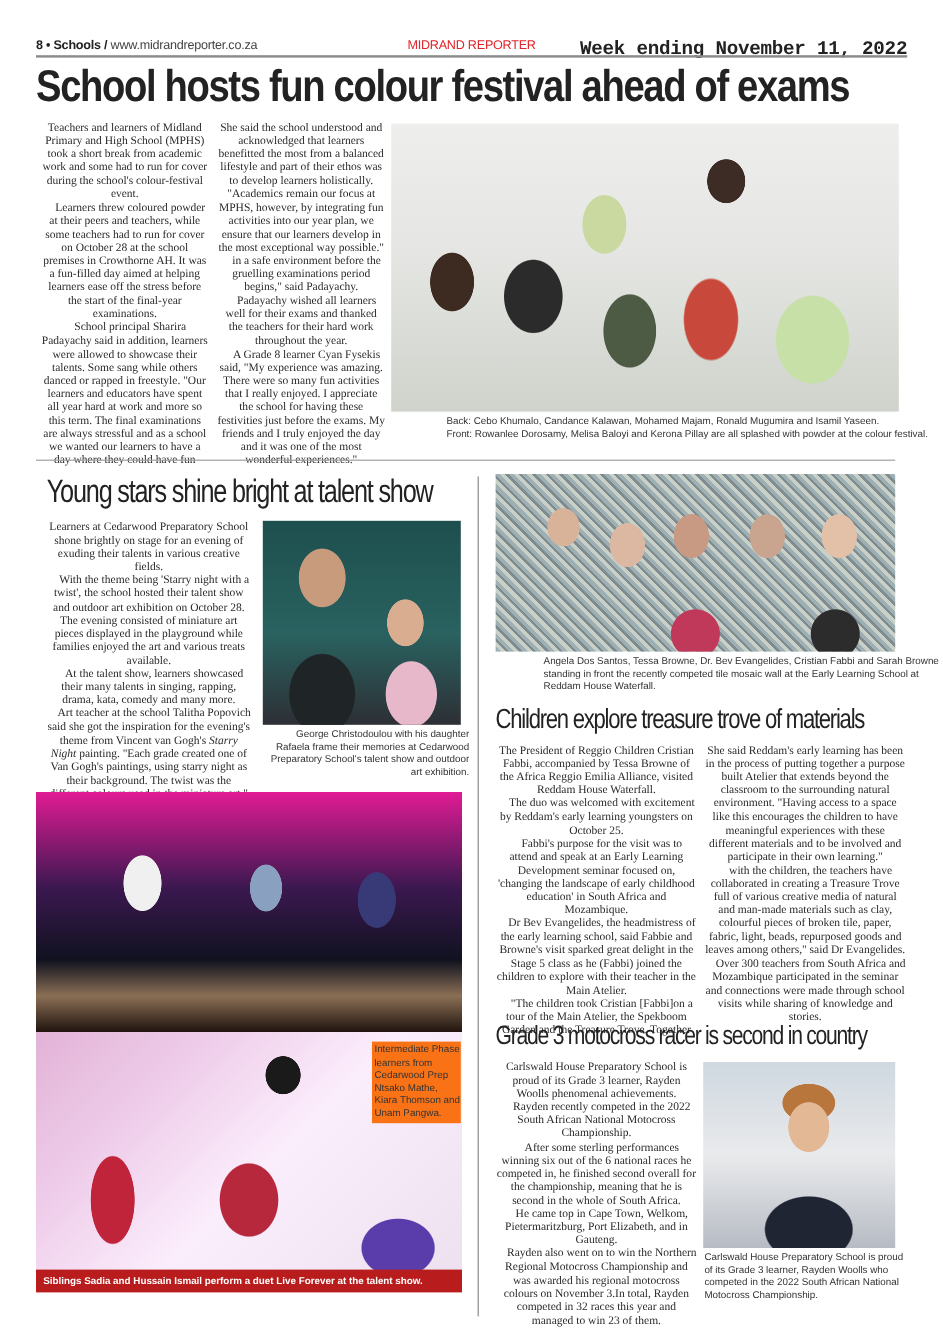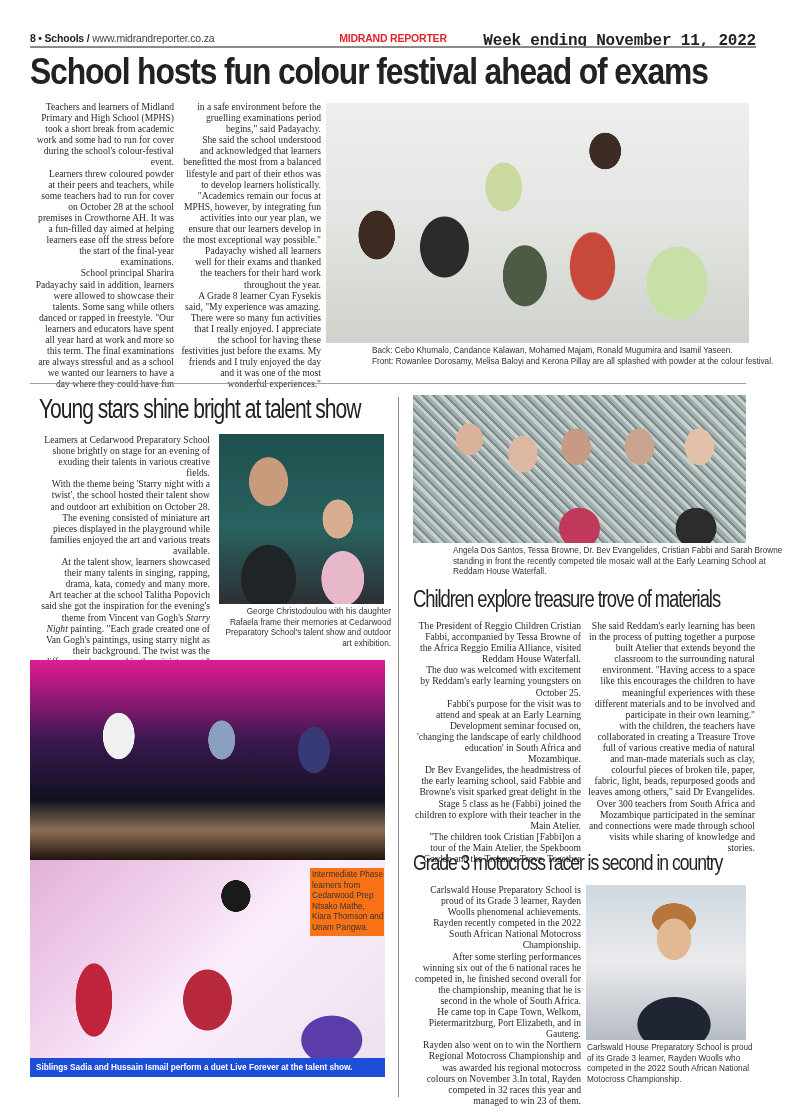--- a/index.html
+++ b/index.html
@@ -4,28 +4,28 @@
 <style>
   * { box-sizing: border-box; margin: 0; padding: 0; }
   html, body { width: 786px; height: 1113px; background: #ffffff; overflow: hidden; }
   body { position: relative; font-family: "Liberation Serif", serif; color: #1e1e1e; }
 
   .abs { position: absolute; }
 
   
   .folio { top: 32px; left: 30px; font-family: "Liberation Sans", sans-serif; font-size: 10.5px; font-weight: bold; color: #222; letter-spacing: -0.2px; }
   .folio .url { font-weight: normal; color: #444; text-align: right; }
-  .masthead { top: 32px; left: 0; width: 786px; text-align: center; font-family: "Liberation Sans", sans-serif; font-size: 10.5px; font-weight: bold; color: #e0242a; letter-spacing: -0.2px; }
+  .masthead { top: 32px; left: 0; width: 786px; text-align: center; font-family: "Liberation Sans", sans-serif; font-size: 10.5px; font-weight: normal; color: #e0242a; letter-spacing: -0.2px; }
   .dateline { top: 32px; right: 30px; font-family: Liberation Mono, monospace; font-size: 16px; font-weight: bold; color: #222; letter-spacing: -0.2px; }
   .rule-top { top: 46px; left: 30px; width: 726px; height: 2px; background: #8a8a8a; }
 
   .headline { font-family: "Liberation Sans", sans-serif; color: #222; letter-spacing: -1.3px; transform-origin: left top; white-space: nowrap; }
   .h-main { top: 51px; left: 30px; font-size: 37px; font-weight: bold; transform: scaleX(0.86); }
 
-  .body-col { font-size: 9.6px; line-height: 11.1px; text-align: right; color: #2a2a2a; }
+  .body-col { font-size: 9.6px; line-height: 11.1px; text-align: center; color: #2a2a2a; }
   .body-col p { text-indent: 0; }
   .body-col p + p { text-indent: 9px; }
   .body-col em { font-style: italic; }
 
   .caption { font-family: "Liberation Sans", sans-serif; font-size: 8.2px; line-height: 10.6px; color: #333; }
 
   
   .photo { overflow: hidden; }
   .photo-colour { top: 103px; left: 326px; width: 423px; height: 240px;
     background:
@@ -80,43 +80,43 @@
       linear-gradient(180deg, #cfd8e0 0%, #e9eaec 50%, #b6bcc4 100%);
   }
 
   .rule-h1 { top: 383px; left: 30px; width: 716px; height: 1px; background: #a0a0a0; }
   .rule-v1 { top: 397px; left: 398px; width: 1px; height: 700px; background: #8a8a8a; }
 
   .h-talent { top: 394px; left: 39px; font-size: 27px; font-weight: normal; transform: scaleX(0.78); }
   .h-children { top: 586px; left: 413px; font-size: 23px; font-weight: normal; transform: scaleX(0.8); }
   .h-moto { top: 850px; left: 413px; font-size: 22px; font-weight: normal; transform: scaleX(0.8); }
 
-  .cap-banner { top: 1058px; left: 30px; width: 355px; height: 19px; background: #1d4ed8; color: #ffffff; font-family: "Liberation Sans", sans-serif; font-weight: bold; font-size: 8.2px; line-height: 19px; padding-left: 6px; white-space: nowrap; }
+  .cap-banner { top: 1058px; left: 30px; width: 355px; height: 19px; background: #b91c1c; color: #ffffff; font-family: "Liberation Sans", sans-serif; font-weight: bold; font-size: 8.2px; line-height: 19px; padding-left: 6px; white-space: nowrap; }
 </style>
 </head>
 <body>
 
 <div class="abs folio">
   <span>8 • Schools /</span>
   <span class="url">www.midrandreporter.co.za</span>
 </div>
 <div class="abs masthead">MIDRAND REPORTER</div>
 <div class="abs dateline">Week ending November 11, 2022</div>
 <div class="abs rule-top"></div>
 
 <h1 class="abs headline h-main">School hosts fun colour festival ahead of exams</h1>
 
 <div class="abs body-col" style="top:101px; left:34px; width:140px;">
   <p>Teachers and learners of Midland Primary and High School (MPHS) took a short break from academic work and some had to run for cover during the school's colour-festival event.</p>
   <p>Learners threw coloured powder at their peers and teachers, while some teachers had to run for cover on October 28 at the school premises in Crowthorne AH. It was a fun-filled day aimed at helping learners ease off the stress before the start of the final-year examinations.</p>
   <p>School principal Sharira Padayachy said in addition, learners were allowed to showcase their talents. Some sang while others danced or rapped in freestyle. "Our learners and educators have spent all year hard at work and more so this term. The final examinations are always stressful and as a school we wanted our learners to have a day where they could have fun</p>
 </div>
 <div class="abs body-col" style="top:101px; left:181px; width:140px;">
+  <p>She said the school understood and acknowledged that learners benefitted the most from a balanced lifestyle and part of their ethos was to develop learners holistically. "Academics remain our focus at MPHS, however, by integrating fun activities into our year plan, we ensure that our learners develop in the most exceptional way possible."</p>
   <p>in a safe environment before the gruelling examinations period begins," said Padayachy.</p>
-  <p>She said the school understood and acknowledged that learners benefitted the most from a balanced lifestyle and part of their ethos was to develop learners holistically. "Academics remain our focus at MPHS, however, by integrating fun activities into our year plan, we ensure that our learners develop in the most exceptional way possible."</p>
   <p>Padayachy wished all learners well for their exams and thanked the teachers for their hard work throughout the year.</p>
   <p>A Grade 8 learner Cyan Fysekis said, "My experience was amazing. There were so many fun activities that I really enjoyed. I appreciate the school for having these festivities just before the exams. My friends and I truly enjoyed the day and it was one of the most wonderful experiences."</p>
 </div>
 
 <div class="abs photo photo-colour"></div>
 <div class="abs caption" style="top:346px; left:328px; width:430px; white-space:nowrap;margin-left:44px;">
   <div>Back: Cebo Khumalo, Candance Kalawan, Mohamed Majam, Ronald Mugumira and Isamil Yaseen.</div>
   <div>Front: Rowanlee Dorosamy, Melisa Baloyi and Kerona Pillay are all splashed with powder at the colour festival.</div>
 </div>
 

